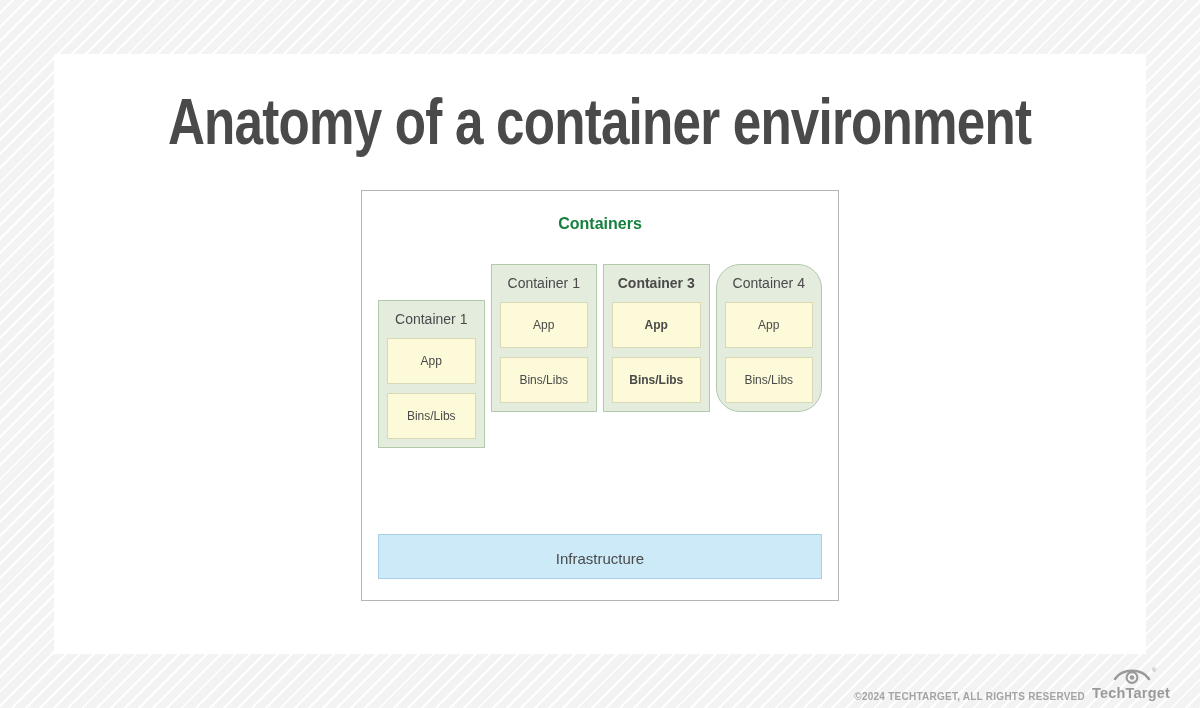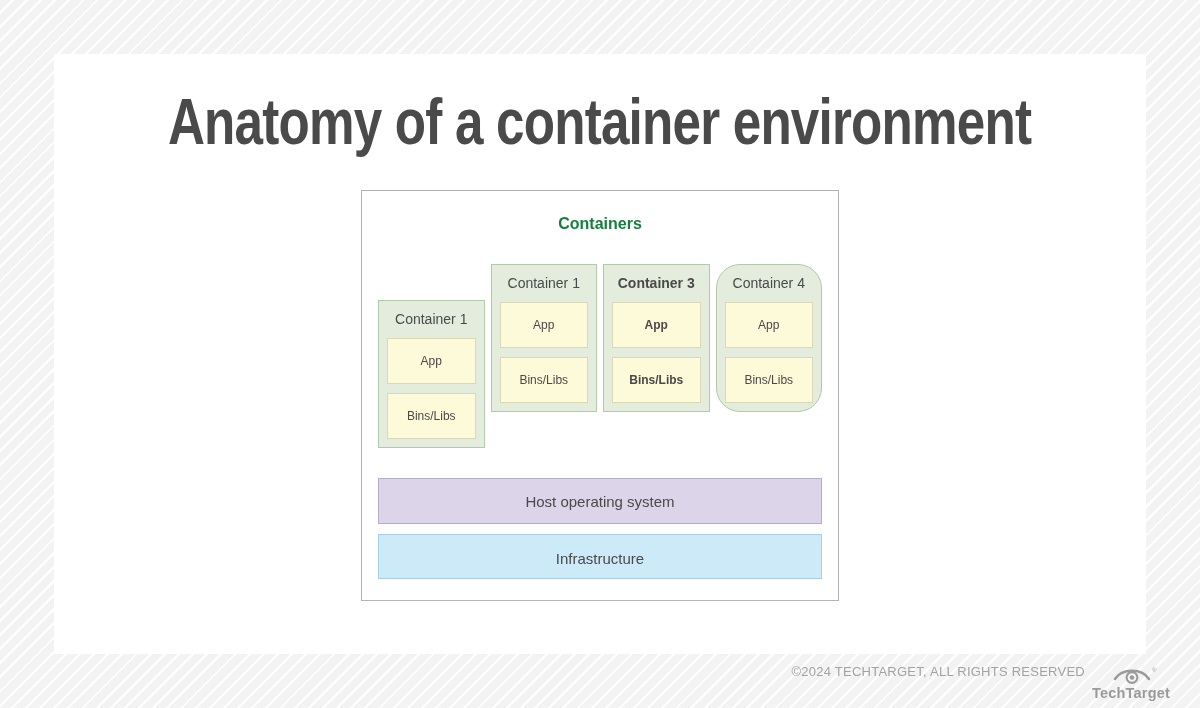--- a/index.html
+++ b/index.html
@@ -47,22 +47,22 @@
     border:1px solid #cccccc;
   }
   .layer-engine { top:231px; }
   .layer-os     { top:287px; }
   .layer-infra  { top:343px; height:45px; line-height:47px; }
   .footer {
     position:absolute; right:30px; bottom:4px;
     display:flex; align-items:flex-end; gap:7px;
   }
   .copyright {
-    font-size:13px; font-weight:normal; letter-spacing:0.25px;
-    color:#a3a3a3; margin-bottom:25px; white-space:nowrap;
+    font-size:10px; font-weight:bold; letter-spacing:0.25px;
+    color:#a3a3a3; margin-bottom:2px; white-space:nowrap;
   }
   .logo { display:flex; flex-direction:column; align-items:center; width:78px; }
   .logo-eye { transform:translateX(4px); }
   .logo-text {
     font-size:14.5px; font-weight:bold; color:#9a9a9a;
     letter-spacing:0.2px; margin-top:-3px; margin-bottom:3px;
   }
 </style>
 </head>
 <body>
@@ -90,21 +90,20 @@
       <div class="inner-box app" style="background-color: rgb(252, 250, 217); border-color: rgb(217, 217, 181);">App</div>
       <div class="inner-box bins" style="background-color: rgb(252, 250, 217); border-color: rgb(217, 217, 181);">Bins/Libs</div>
     </div>
     <div class="container-card" style="background-color: rgb(227, 236, 221); border-color: rgb(178, 201, 172); border-radius: 24px;">
       <div class="container-label">Container 4</div>
       <div class="inner-box app" style="background-color: rgb(252, 250, 217); border-color: rgb(217, 217, 181);">App</div>
       <div class="inner-box bins" style="background-color: rgb(252, 250, 217); border-color: rgb(217, 217, 181);">Bins/Libs</div>
     </div>
   </div>
 
-  <div class="layer layer-os" style="background-color: rgb(220, 212, 232); border-color: rgb(182, 173, 199);">Host operating system</div>
   <div class="layer layer-infra" style="background-color: rgb(205, 234, 248); border-color: rgb(169, 207, 228);">Infrastructure</div>
 </div>
 
 <div class="footer">
   <div class="copyright">©2024 TECHTARGET, ALL RIGHTS RESERVED</div>
   <div class="logo">
     <span class="logo-eye">
       <svg width="46" height="18" viewBox="0 0 46 18">
         <path d="M3 13 C10 2 30 2 37 13" fill="none" stroke="#9a9a9a" stroke-width="2.6" stroke-linecap="round"></path>
         <circle cx="20" cy="11.5" r="5.4" fill="none" stroke="#9a9a9a" stroke-width="2.1"></circle>

